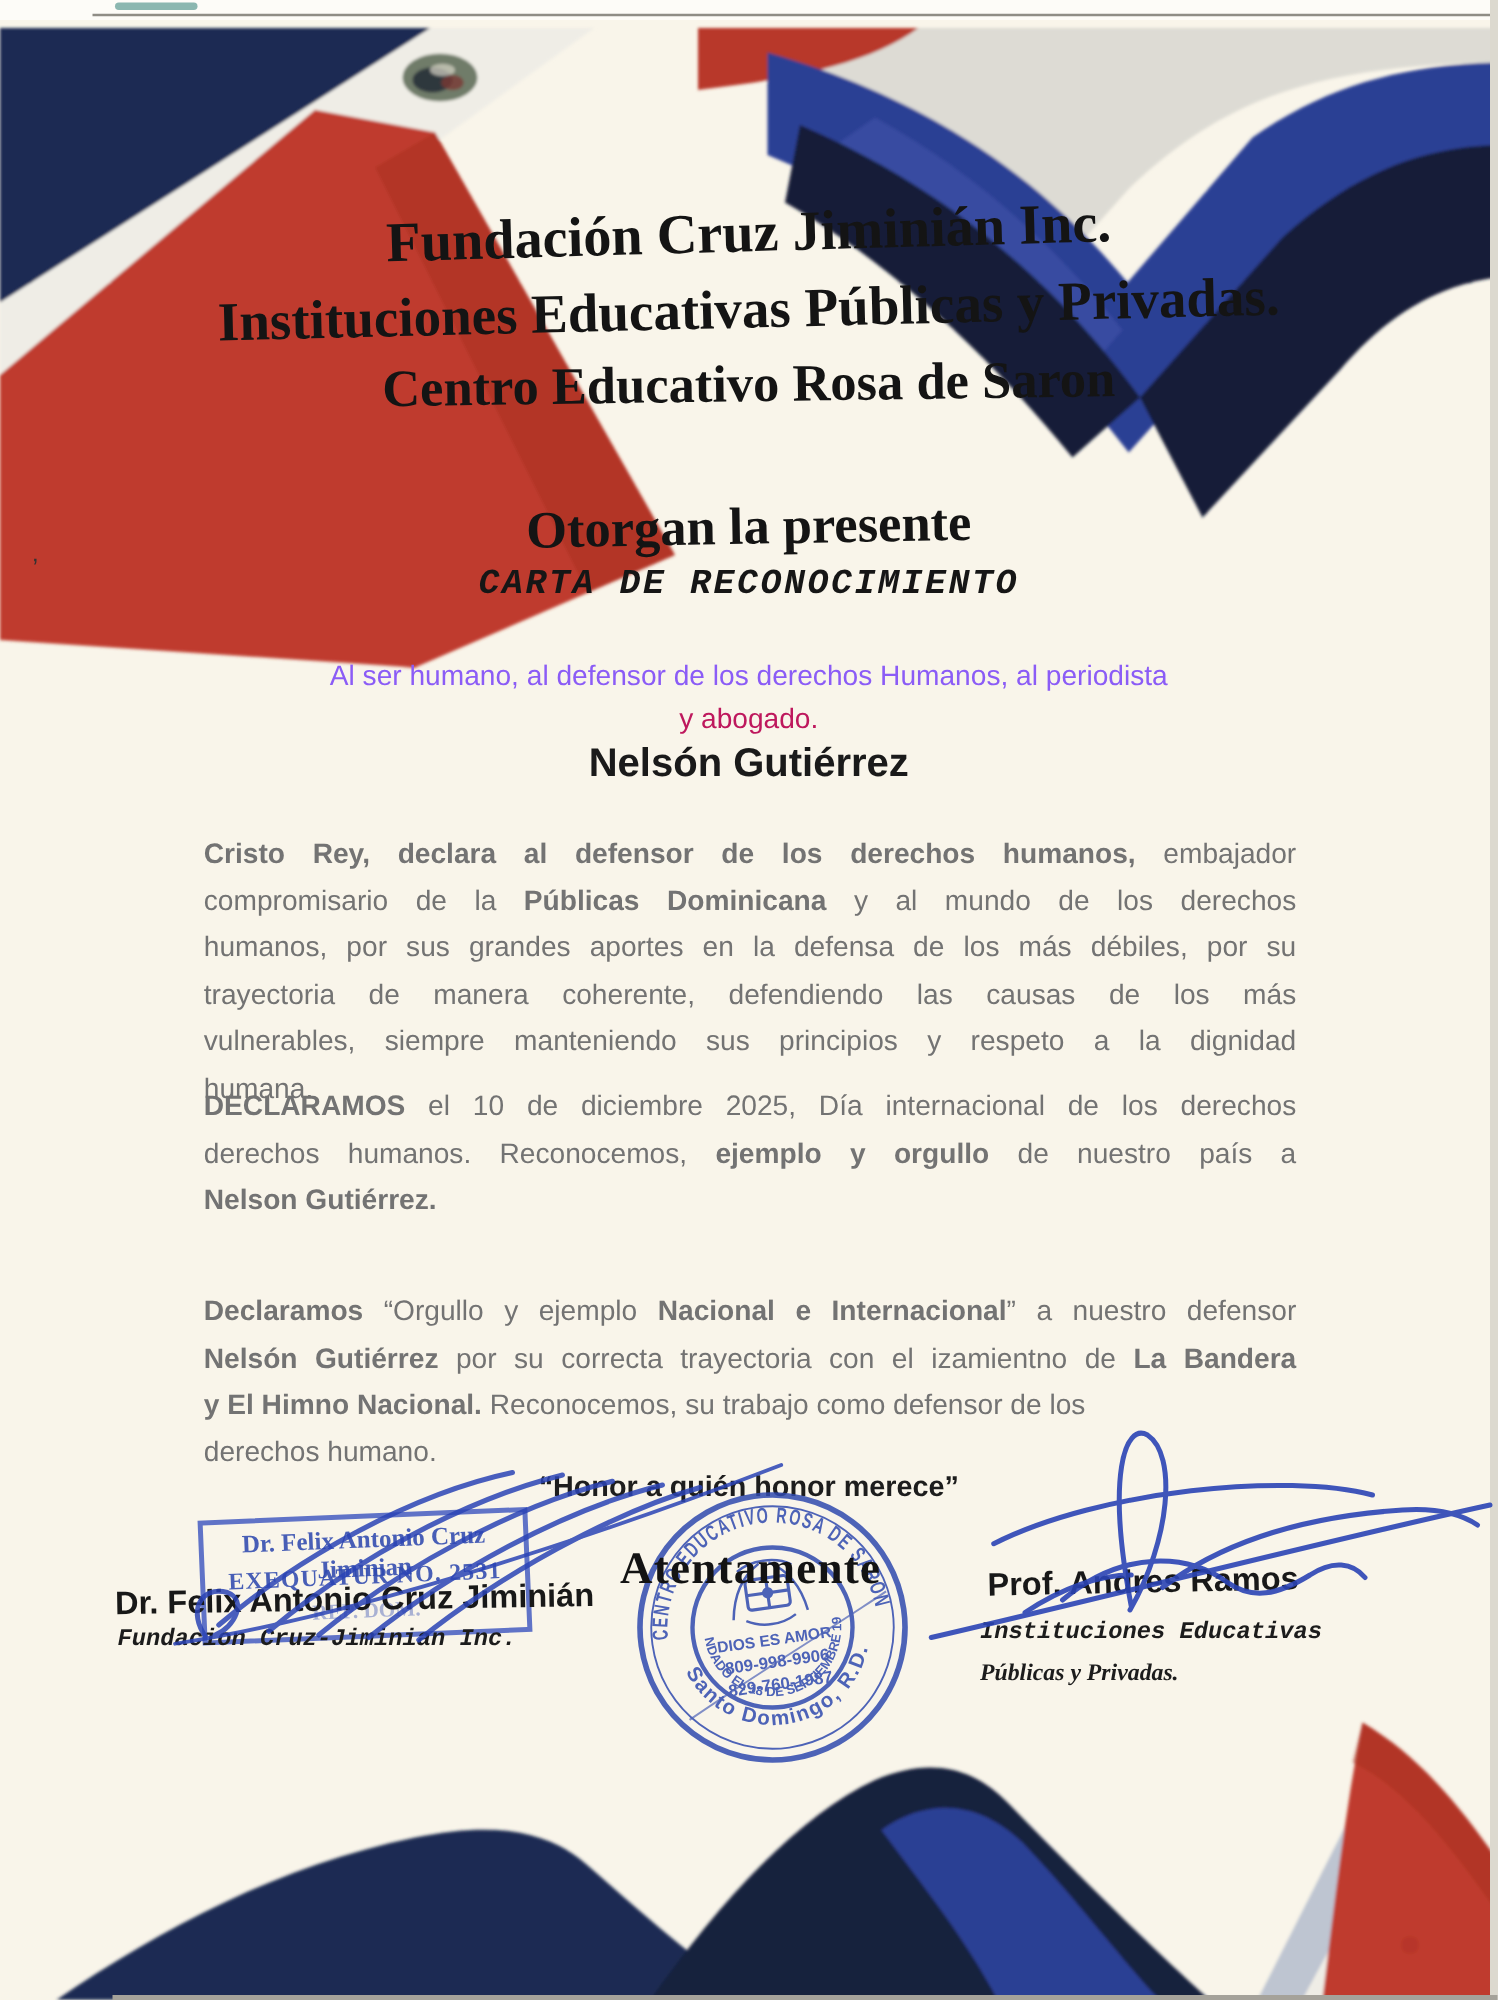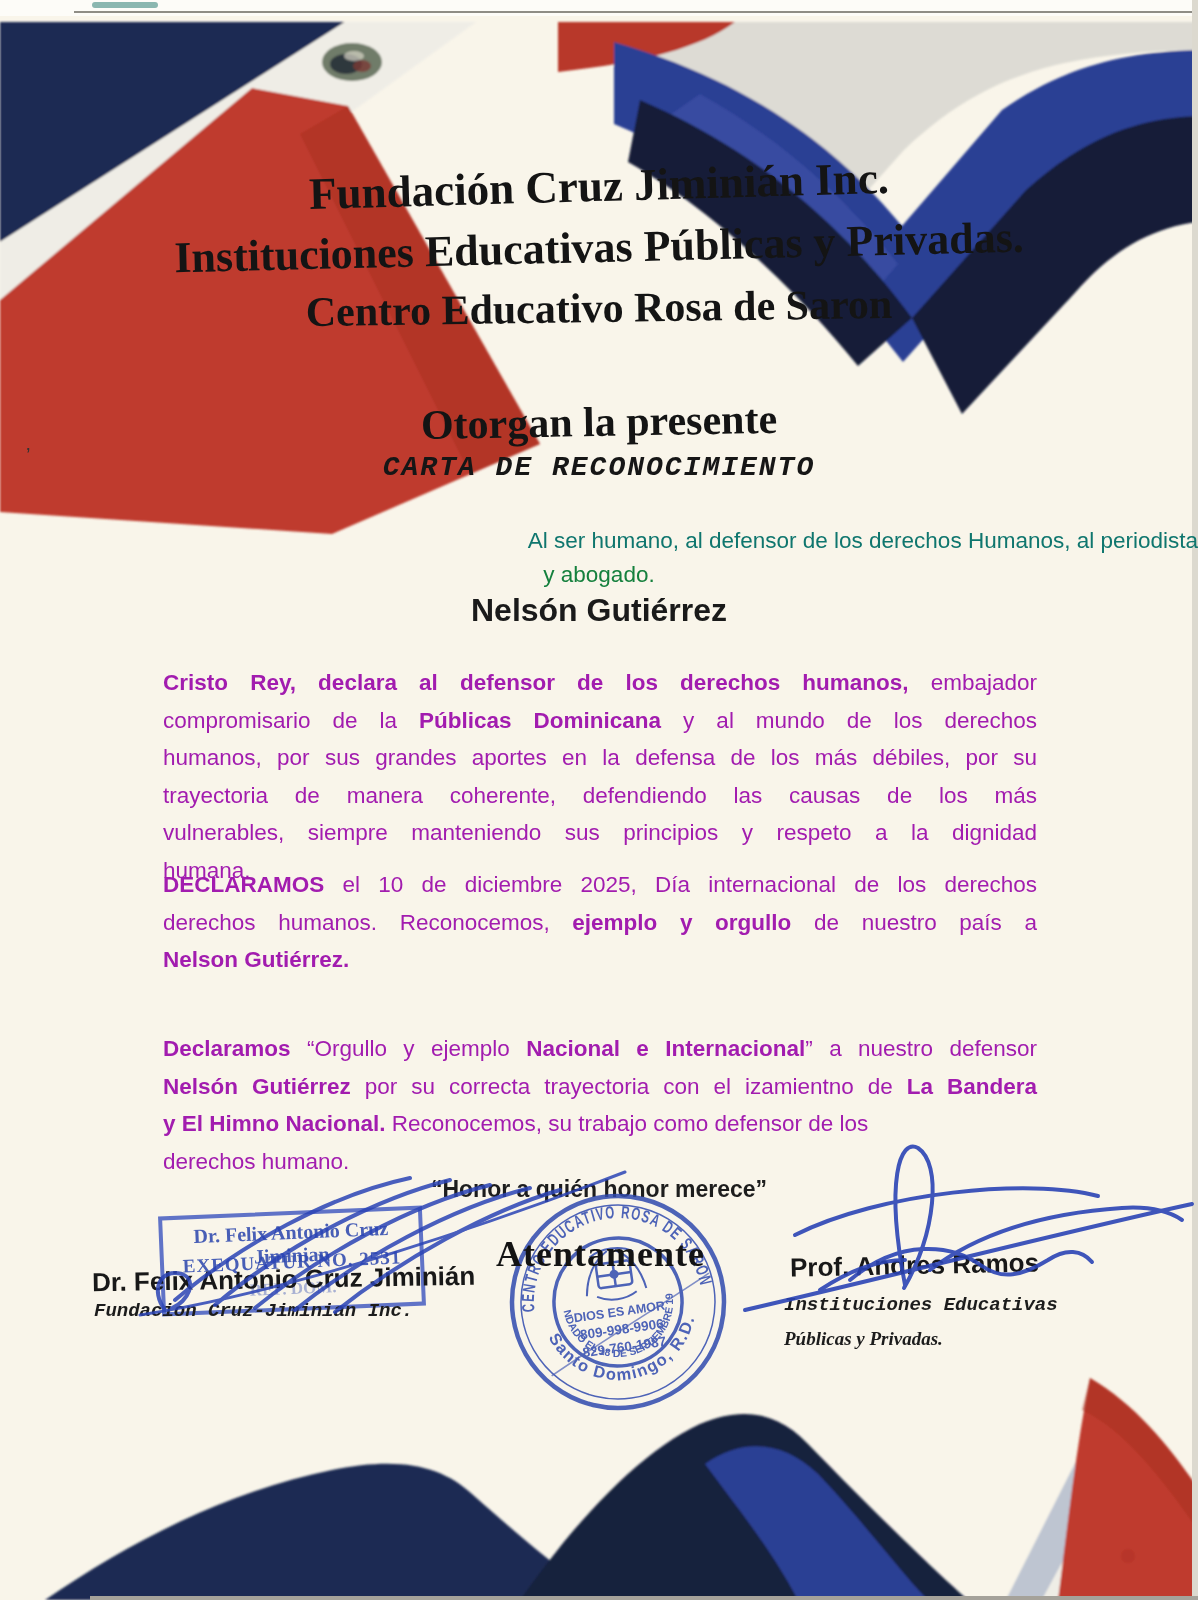--- a/index.html
+++ b/index.html
@@ -16,25 +16,25 @@
   .speck{left:26px;top:444px;font-size:20px;color:#333;}
   
   .hline{left:0;width:100%;text-align:center;font-family:"Liberation Serif",serif;font-weight:700;color:#141414;}
   .h1{top:160px;font-size:45px;transform:rotate(-1.6deg);}
   .h2{top:222px;font-size:44px;transform:rotate(-1.4deg);}
   .h3{top:284px;font-size:42px;transform:rotate(-0.8deg);}
   .present{top:398px;left:0;width:100%;text-align:center;font-family:"Liberation Serif",serif;
            font-weight:700;font-size:42px;color:#141414;transform:rotate(-1deg);}
   .carta{top:452px;left:0;width:100%;text-align:center;font-family:"Liberation Mono",monospace;
          font-weight:700;font-style:italic;font-size:28px;letter-spacing:2px;color:#161616;}
-  .ded1{top:528px;left:0;width:100%;text-align:right;font-size:22.5px;color:#0f766e;}
-  .ded2{top:562px;left:0;width:100%;text-align:center;font-size:22.5px;color:#15803d;}
+  .ded1{top:528px;left:0;width:100%;text-align:center;font-size:22.5px;color:#8b5cf6;}
+  .ded2{top:562px;left:0;width:100%;text-align:center;font-size:22.5px;color:#be185d;}
   .recipient{top:592px;left:0;width:100%;text-align:center;font-size:32px;font-weight:700;color:#1a1a1a;}
   
-  .para{left:163px;width:874px;font-size:22.5px;color:#a21caf;}
+  .para{left:163px;width:874px;font-size:22.5px;color:#737373;}
   .para .line{line-height:37.5px;white-space:normal;}
   .para .line.just{text-align:justify;text-align-last:justify;}
   .para .b{font-weight:700;}
   .p1{top:664px;} .p2{top:866px;} .p3{top:1030px;}
   .motto{top:1176px;left:299px;width:600px;text-align:center;font-size:23px;font-weight:700;color:#1d1d1d;}
   .closing{top:1233px;left:496px;font-family:"Liberation Serif",serif;font-weight:700;font-size:36px;
            color:#131313;letter-spacing:1px;z-index:6;}
   
   .stampRect{left:160px;top:1211px;width:264px;height:100px;border:4px solid rgba(57,82,190,.8);
              transform:rotate(-2.4deg);z-index:3;}

